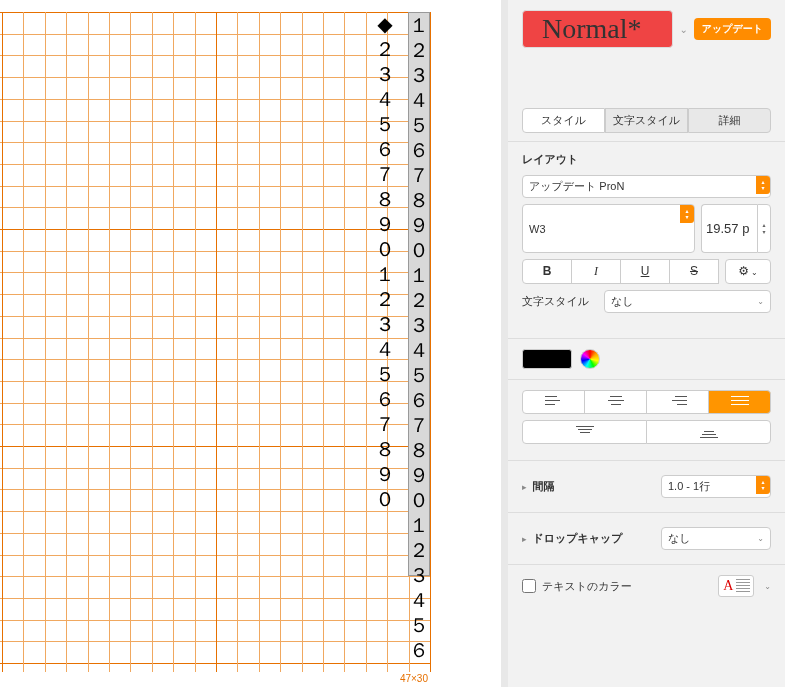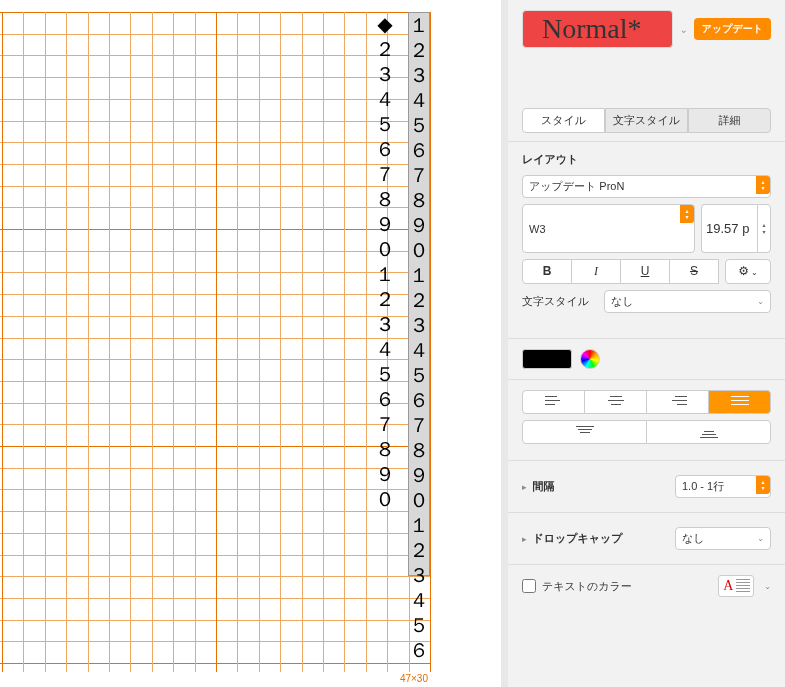--- a/index.html
+++ b/index.html
@@ -65,21 +65,21 @@
 .align-btn:first-child{ border-radius: 4px 0 0 4px; margin-left:0;}
 .align-btn:last-child{ border-radius: 0 4px 4px 0;}
 .align-btn.active { background: #ff9500; }
 .align-icon { display: inline-block; width: 18px; height: 12px; position: relative; }
 .align-icon span { position: absolute; height: 1px; background: #555; left: 0; right: 0;}
 .align-btn.active .align-icon span { background: #fff; }
 
 .disclosure-row { display: flex; align-items: center; gap: 6px; padding: 4px 0; }
 .disclosure-tri { color: #888; font-size: 9px; }
 .disclosure-label { flex: 1; font-weight: bold; font-size: 11px; }
-.disclosure-row .select { width: 96px; flex: none; }
+.disclosure-row .select { width: 110px; flex: none; }
 
 .checkbox-row { display: flex; align-items: center; gap: 6px; }
 .checkbox-row input[type=checkbox] { width: 14px; height: 14px; }
 .dropcap-icon { width: 36px; height: 22px; background: #fff; border: 1px solid #ccc; border-radius: 3px; margin-left: auto; display:flex; align-items:center; justify-content:center; font-family: serif; color:#d00; position:relative;}
 .dropcap-icon::after{ content:""; position:absolute; right:3px; top:3px; bottom:3px; width:14px; background: repeating-linear-gradient(#999,#999 1px,transparent 1px,transparent 3px);}
 .dropcap-arrow { color: #888; font-size: 8px; margin-left:4px;}
 </style>
 </head>
 <body>
 

